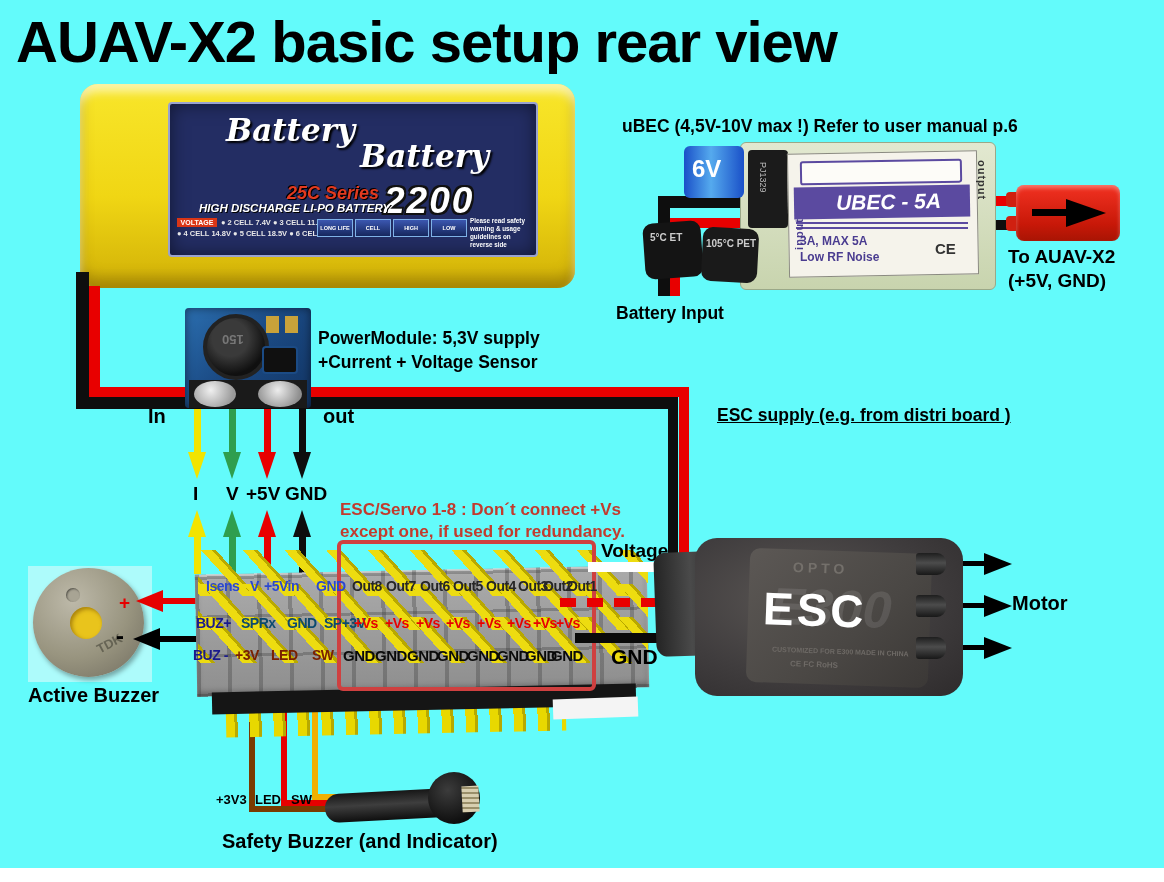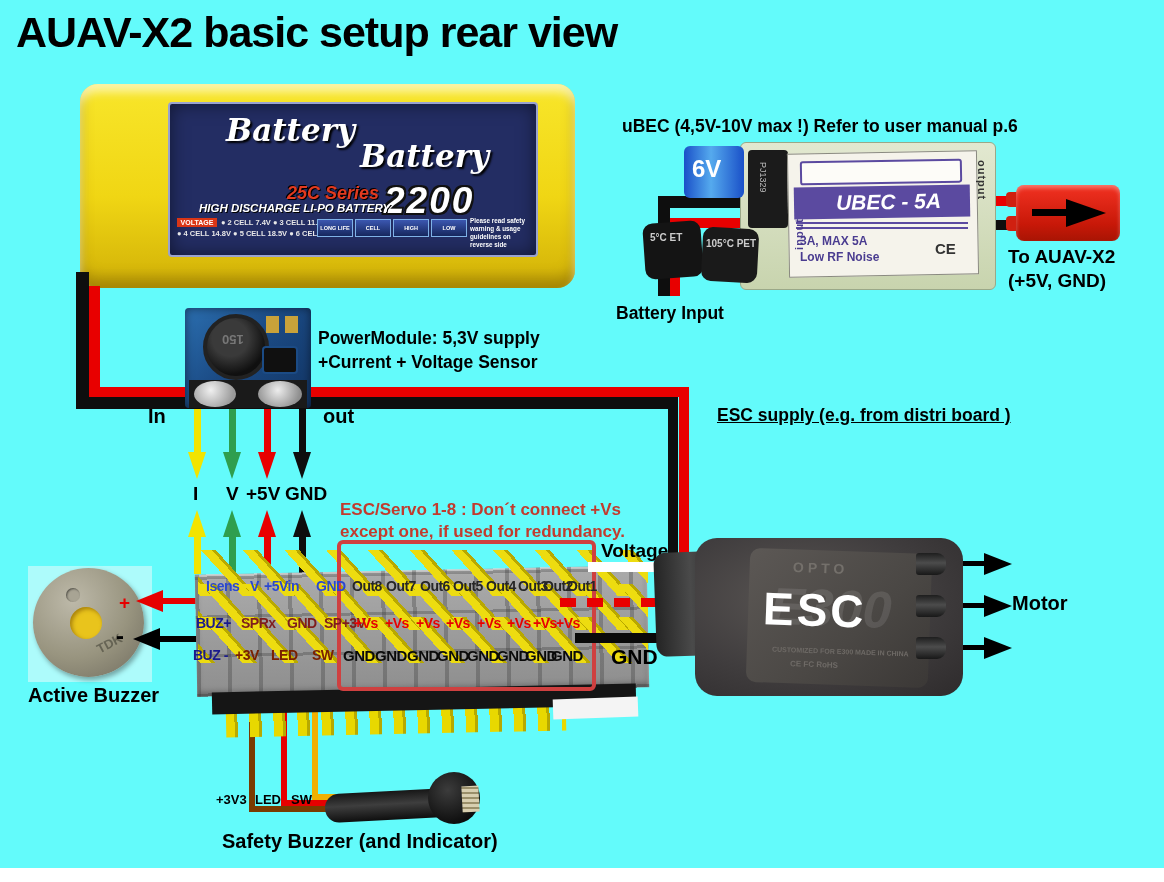--- a/index.html
+++ b/index.html
@@ -1,34 +1,34 @@
 <!DOCTYPE html>
 <html><head>
 <meta charset="utf-8">
 <style>
   html,body{margin:0;padding:0;}
   #stage{position:relative;width:1164px;height:882px;background:#63FBFB;overflow:hidden;
          font-family:"Liberation Sans",sans-serif;}
   .t{position:absolute;white-space:nowrap;font-weight:bold;color:#000;}
   .w{position:absolute;}
   .lblB{position:absolute;font-weight:bold;font-size:14px;letter-spacing:-0.5px;white-space:nowrap;}
-  .blue{color:#2B48D0}.dgreen{color:#7f1d1d}.navy{color:#1A1A8C}.maroon{color:#7A2000}
+  .blue{color:#2B48D0}.dgreen{color:#0c4a6e}.navy{color:#1A1A8C}.maroon{color:#7A2000}
   .vsred{color:#E80000}.outgray{color:#262626}.gblack{color:#0a0a0a}
   .pins{position:absolute;background:repeating-linear-gradient(48deg,rgba(0,0,0,0) 0 2px,#EDDC10 2px 10px,#B8A800 10px 13px,rgba(0,0,0,0) 13px 31px);}
   .ahd{position:absolute;width:0;height:0;border-left:9px solid transparent;border-right:9px solid transparent;}
   .ahu{position:absolute;width:0;height:0;border-left:9px solid transparent;border-right:9px solid transparent;}
   .ahr{position:absolute;width:0;height:0;border-top:12px solid transparent;border-bottom:12px solid transparent;}
   .ahl{position:absolute;width:0;height:0;border-top:11px solid transparent;border-bottom:11px solid transparent;}
 </style>
 </head>
 <body>
 
 <div id="stage">
 
-  <div class="t" style="left:16px;top:8px;font-size:43px;letter-spacing:-1px;">AUAV-X2  basic setup rear view</div>
+  <div class="t" style="left:16px;top:8px;font-size:58px;letter-spacing:-1px;">AUAV-X2  basic setup rear view</div>
 
   <div class="w" style="left:80px;top:84px;width:495px;height:204px;border-radius:18px;
        background:linear-gradient(180deg,#F8E62A 0%,#F0D614 55%,#D8B90A 90%,#C7A808 100%);
        box-shadow:inset 0 8px 10px rgba(255,255,255,.6), inset 0 -10px 14px rgba(120,90,0,.45);"></div>
   <div class="w" style="left:168px;top:102px;width:366px;height:151px;background:#232D63;
        border:2px solid #9AA3CF;border-radius:4px;box-shadow:inset 0 0 18px rgba(0,0,0,.5);"></div>
   <div class="t" style="left:226px;top:112px;font-size:31px;color:#fff;font-family:'DejaVu Serif',serif;font-style:italic;text-shadow:2px 2px 2px #000;">Battery</div>
   <div class="t" style="left:360px;top:138px;font-size:31px;color:#fff;font-family:'DejaVu Serif',serif;font-style:italic;text-shadow:2px 2px 2px #000;">Battery</div>
   <div class="t" style="left:287px;top:183px;font-size:18px;font-style:italic;color:#E23A20;text-shadow:1px 1px 0 #000,-1px -1px 0 #000;">25C Series</div>
   <div class="t" style="left:384px;top:180px;font-size:37px;font-style:italic;color:#fff;letter-spacing:2px;text-shadow:2px 2px 0 #111,-2px -2px 0 #111,2px -2px 0 #111,-2px 2px 0 #111;">2200</div>

